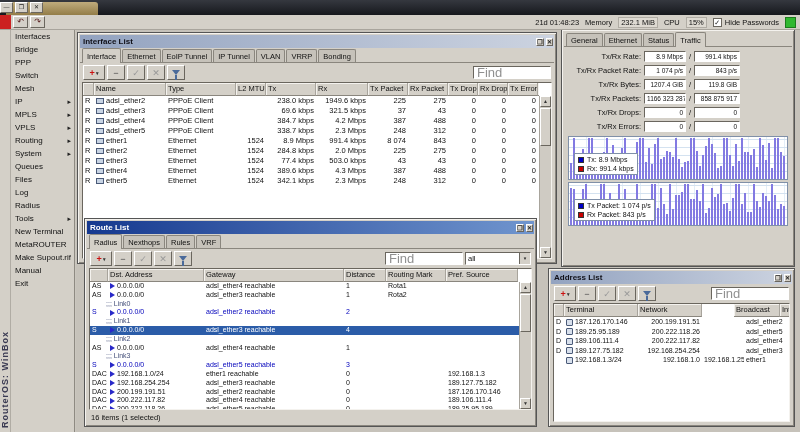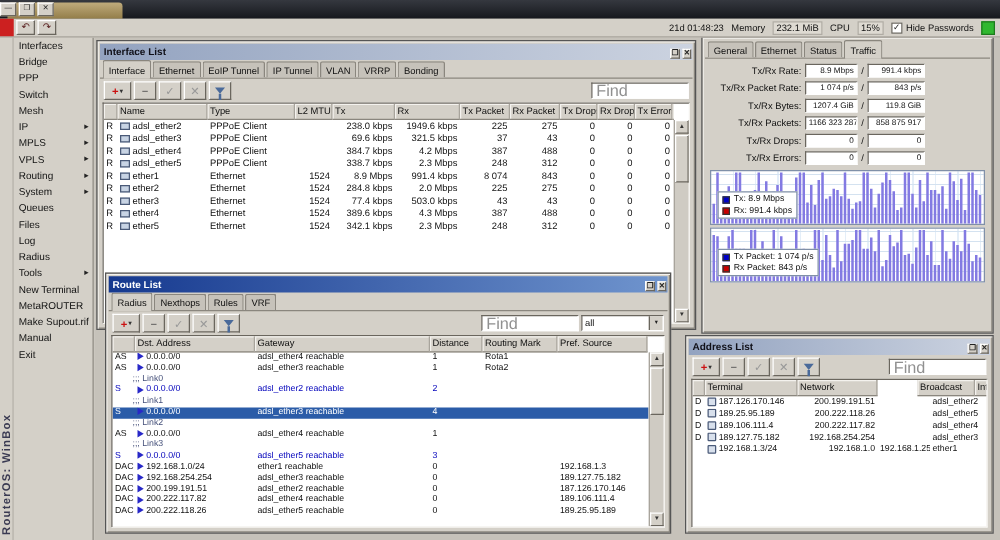--- a/index.html
+++ b/index.html
@@ -783,20 +783,21 @@
               <div class="td" style="width: 72px;">189.25.95.189</div>
             </div>
           </div>
         </div>
       <div class="vsb">
         <div class="sbtn sup">▲</div>
         <div class="sthumb"></div>
         <div class="sbtn sdown">▼</div>
       </div>
     </div>
+    <div class="wstatus">16 items (1 selected)</div>
   </div>
 </div>
 
 <div class="win" id="win-addr">
   <div class="win-in">
     <div class="win-title inactive">
       <span>Address List</span>
       <span class="wbtns">
         <span class="wcb">❒</span>
         <span class="wcb">✕</span>

